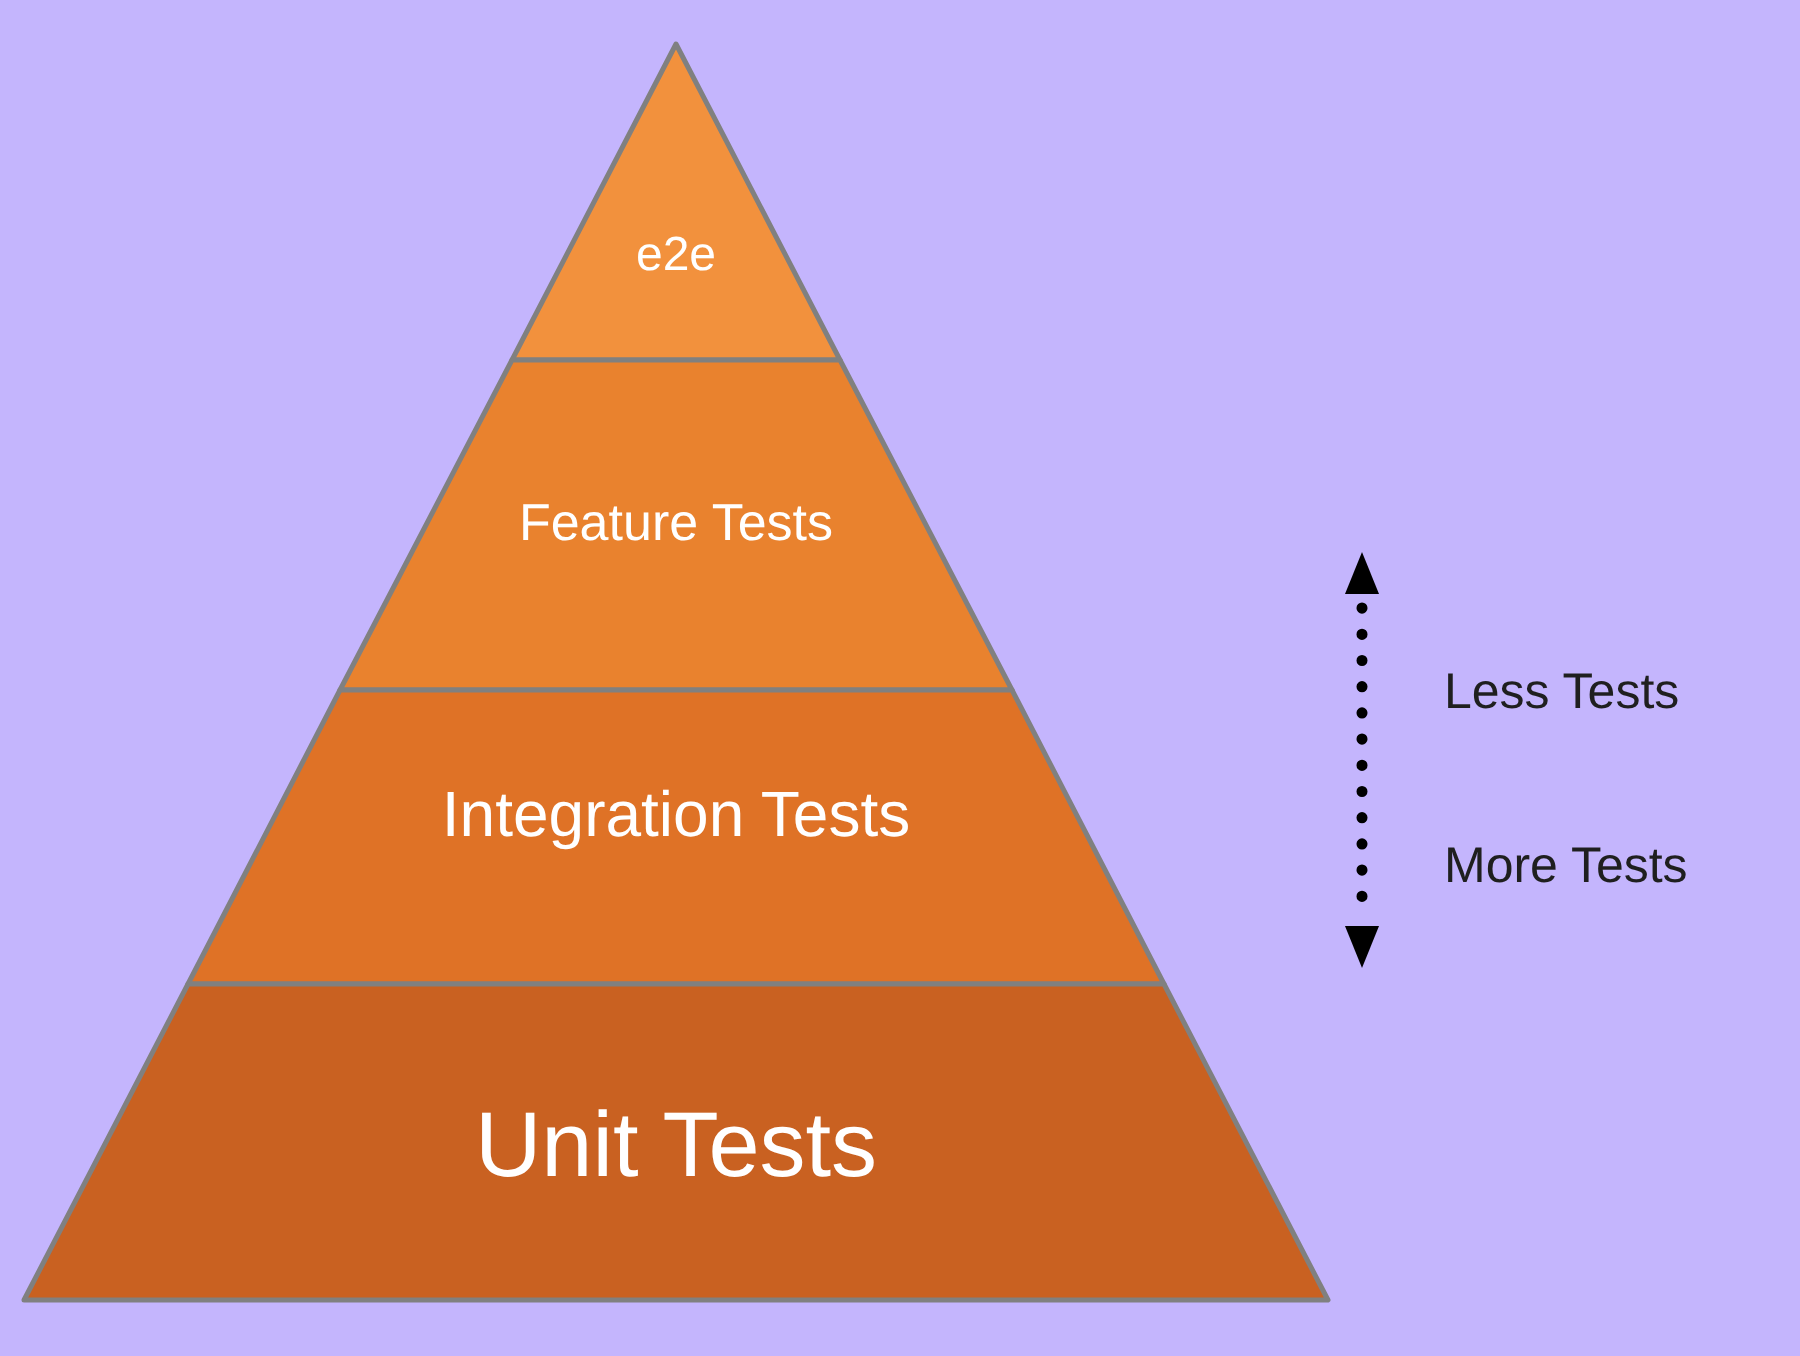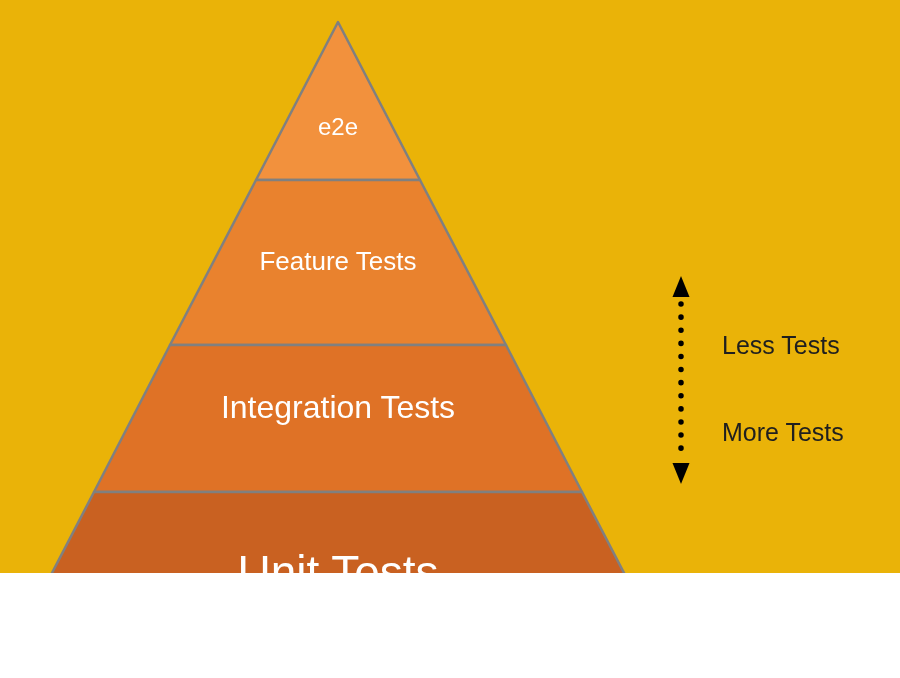--- a/index.html
+++ b/index.html
@@ -3,22 +3,22 @@
 <meta charset="utf-8">
 <style>
   html, body {
     margin: 0;
     padding: 0;
     background: #ffffff;
   }
   .canvas {
     position: relative;
     width: 900px;
-    height: 573px;
-    background: #eab308;
+    height: 678px;
+    background: #c4b5fd;
     overflow: hidden;
     font-family: "Liberation Sans", sans-serif;
   }
   svg {
     display: block;
   }
   .band {
     stroke-width: 2.5;
     stroke-linejoin: round;
   }

